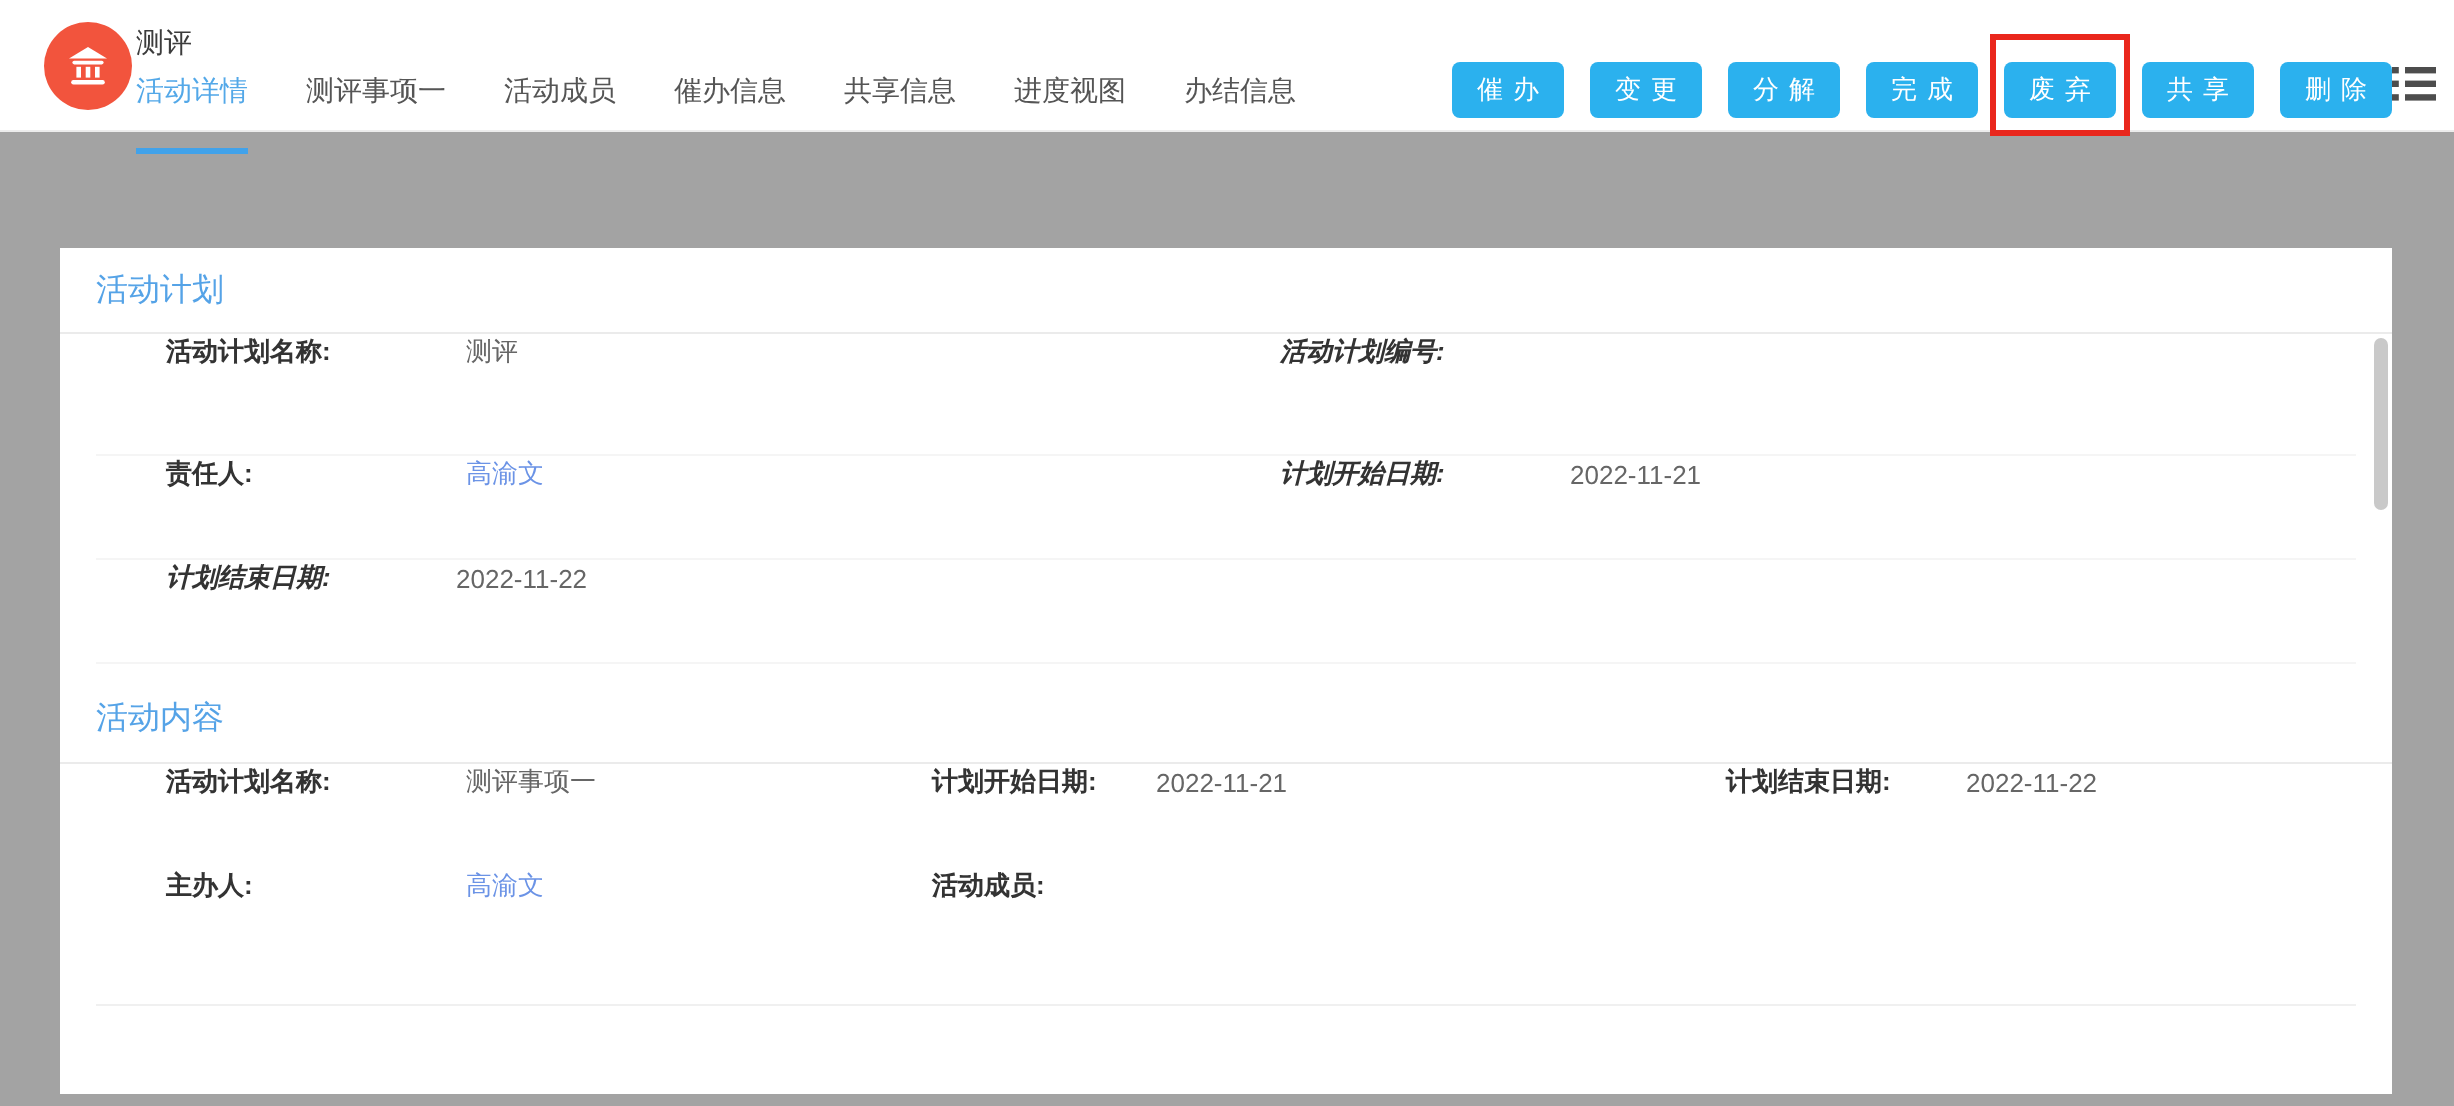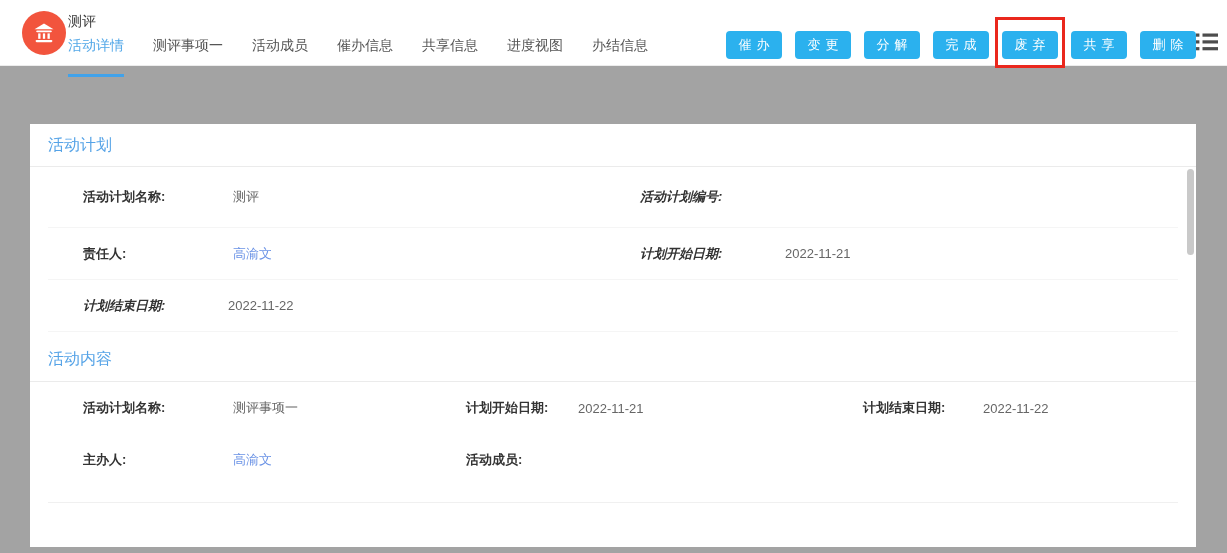--- a/index.html
+++ b/index.html
@@ -56,21 +56,21 @@
     background:#ffffff;
     margin-top:32px;
   }
   .section-head {
     padding:0 18px; height:43px; display:flex; align-items:center;
     border-bottom:1px solid #ebebeb;
   }
   .section-head.second { height:50px; padding-top:6px; }
   .section-title { font-size:16px; color:#55a3e7; }
   .rows { padding:0 18px; }
-  .frow { display:flex; align-items:center; height:52px; }
+  .frow { display:flex; align-items:flex-start; height:52px; }
   .sec1 .frow { border-bottom:1px solid #f5f5f5; }
   .sec1 .frow:first-child { height:61px; }
   .cell { display:flex; align-items:center; padding-left:35px; }
   .c-half1 { width:557px; }
   .c-half2 { flex:1; }
   .c-third1 { width:383px; }
   .c-third2 { width:397px; }
   .c-third3 { flex:1; }
   .flabel { font-size:13px; font-weight:bold; color:#333; white-space:nowrap; }
   .c-half1 .flabel { width:150px; }

